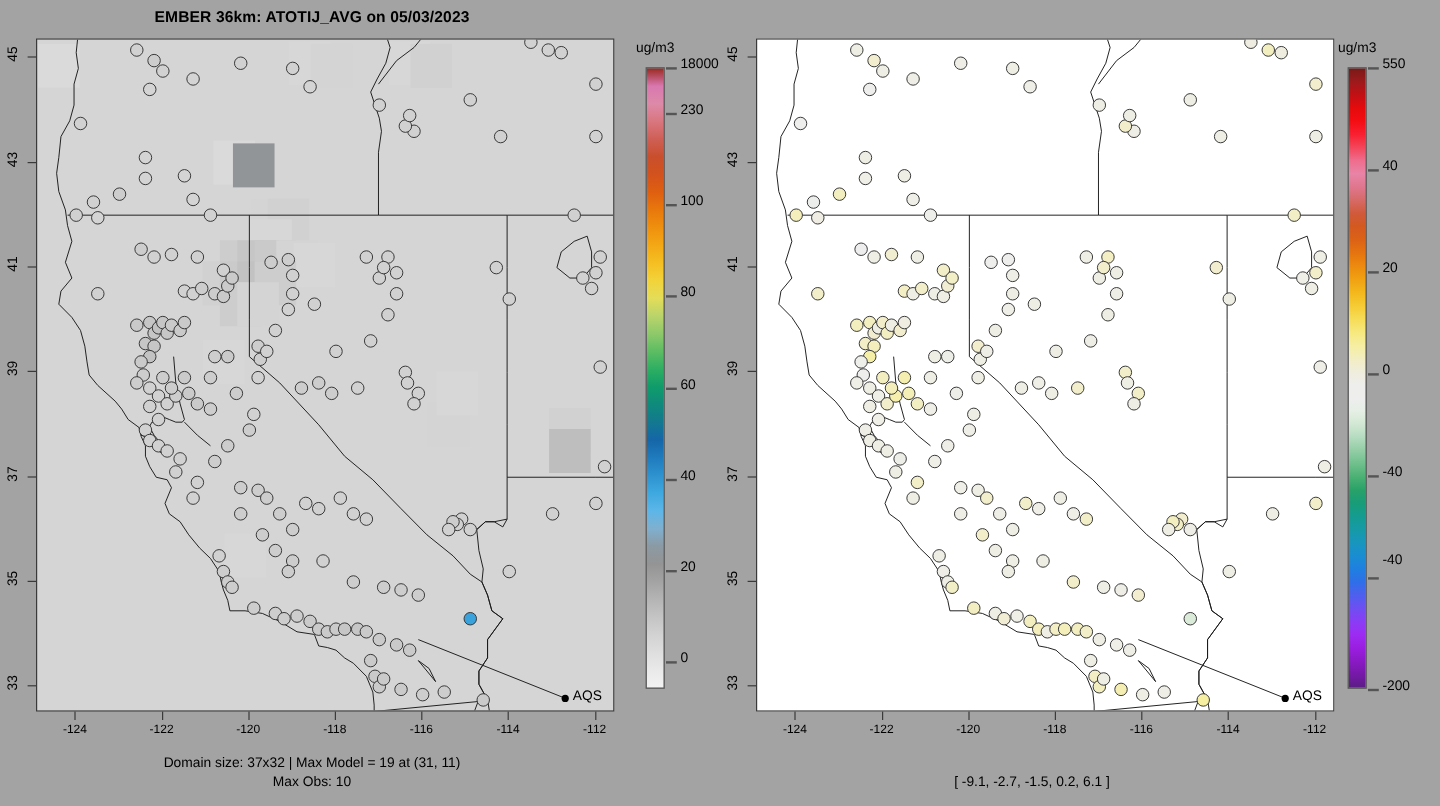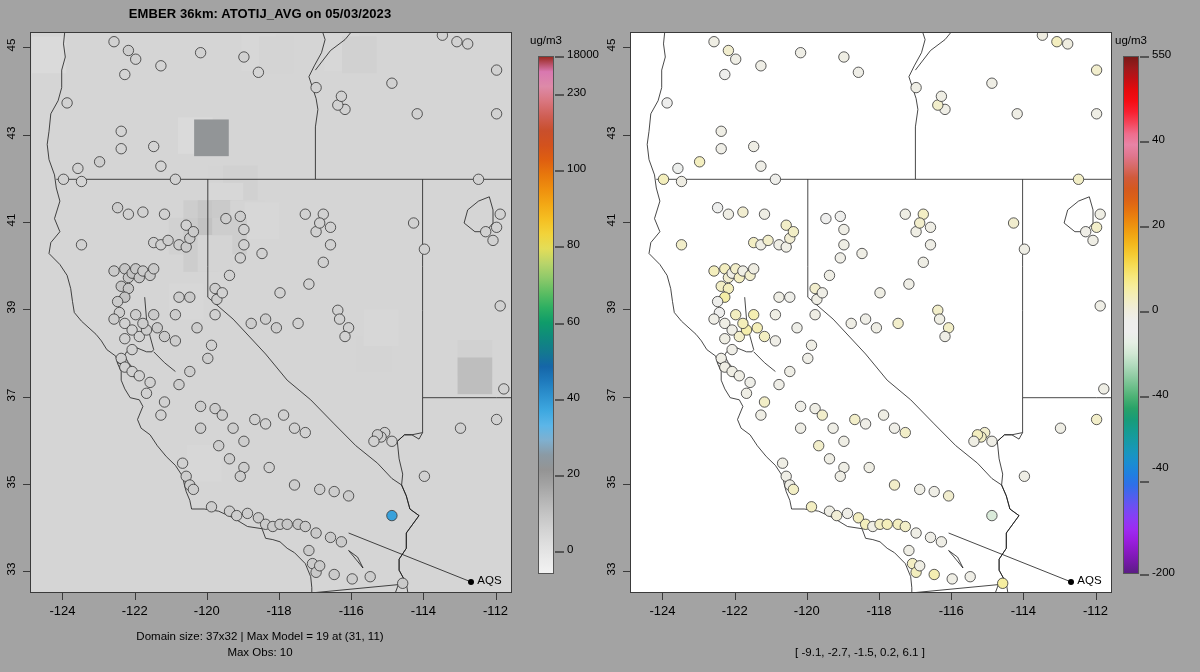--- a/index.html
+++ b/index.html
@@ -11,21 +11,21 @@
   .ptitle{position:absolute;top:6px;left:0;width:520px;text-align:center;
           font-size:13px;font-weight:bold;color:#000;letter-spacing:.1px;}
   .plotbox{position:absolute;left:30px;top:32px;width:482px;height:561px;
            border:1px solid #3a3a3a;box-sizing:border-box;overflow:hidden;}
   .plotbox.grey{background:#d5d5d5;}
   .plotbox.white{background:#ffffff;}
   .mapsvg{position:absolute;left:0;top:0;}
   .ytlabel{position:absolute;width:40px;text-align:center;font-size:11.5px;color:#000;
            transform:rotate(-90deg);}
   .tickmark{position:absolute;background:#3a3a3a;}
-  .xtlabel{position:absolute;font-size:13px;color:#000;text-align:center;width:50px;}
+  .xtlabel{position:absolute;font-size:10px;color:#000;text-align:center;width:50px;}
   .cap{position:absolute;left:0;width:520px;text-align:center;font-size:11.5px;color:#000;}
   .cbwrap{position:absolute;top:50px;width:80px;height:530px;}
   .cbunit{position:absolute;top:-16px;left:0;font-size:11.5px;color:#000;white-space:nowrap;}
   .cbbar{position:absolute;left:8px;top:6px;width:16px;height:518px;border:1px solid #555;
          box-sizing:border-box;}
   .cbtick{position:absolute;left:25px;width:9px;height:2px;background:#555;}
   .cbtlab{position:absolute;left:37px;font-size:11.5px;color:#000;white-space:nowrap;}
   .aqsdot{position:absolute;width:6px;height:6px;border-radius:50%;background:#000;}
   .aqslab{position:absolute;font-size:11.5px;color:#000;}
 </style>

